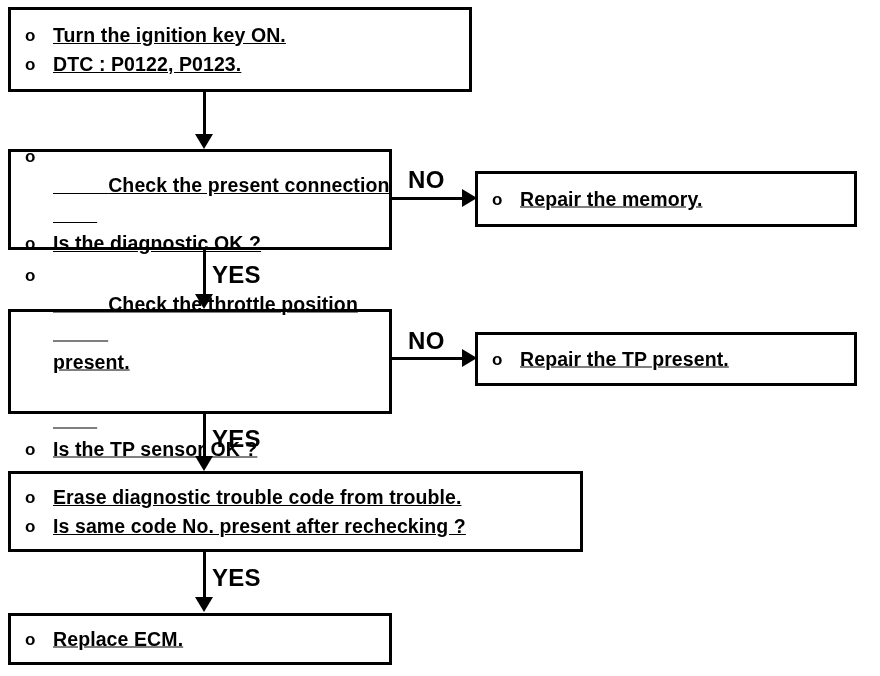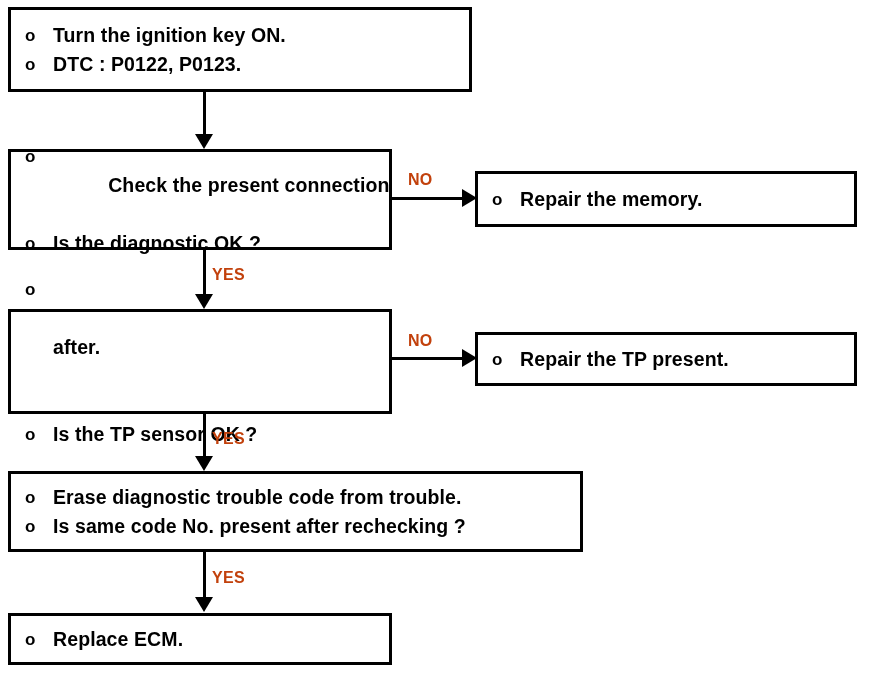--- a/index.html
+++ b/index.html
@@ -43,20 +43,21 @@
   }
   .bullet-mark {
     width: 28px;
     flex: 0 0 28px;
     font-size: 17px;
     font-weight: 600;
     line-height: 29px;
   }
   .bullet-text {
     flex: 1 1 auto;
+    text-decoration: underline;
   }
   .bullet-text .cont {
     display: block;
   }
   
   .vline {
     position: absolute;
     width: 3px;
     background: #000000;
   }
@@ -76,23 +77,23 @@
   .arrow-right {
     position: absolute;
     width: 0;
     height: 0;
     border-top: 9px solid transparent;
     border-bottom: 9px solid transparent;
     border-left: 15px solid #000000;
   }
   .edge-label {
     position: absolute;
-    font-size: 16px;
+    font-size: 24px;
     font-weight: 600;
-    color: #c2410c;
+    color: #000000;
     line-height: 20px;
     letter-spacing: 0.3px;
     white-space: nowrap;
   }
 </style>
 </head>
 <body>
 
 <div id="canvas">
 
@@ -142,21 +143,22 @@
 
   <div class="vline" style="left:203px; top:250px; height:45px;"></div>
   <div class="arrow-down" style="left:195px; top:294px;"></div>
   <div class="edge-label" style="left:212px; top:265px;">YES</div>
 
   <div class="box" style="left:8px; top:309px; width:384px; height:105px;">
     <div class="box-inner">
       <div class="bullet-line">
         <span class="bullet-mark">o</span>
         <span class="bullet-text">
-          <span class="cont">after.</span>
+          <span>Check the throttle position</span>
+          <span class="cont">present.</span>
         </span>
       </div>
       <div class="bullet-line">
         <span class="bullet-mark">o</span>
         <span class="bullet-text">Is the TP sensor OK ?</span>
       </div>
     </div>
   </div>
 
   <div class="hline" style="left:392px; top:357px; width:77px;"></div>

